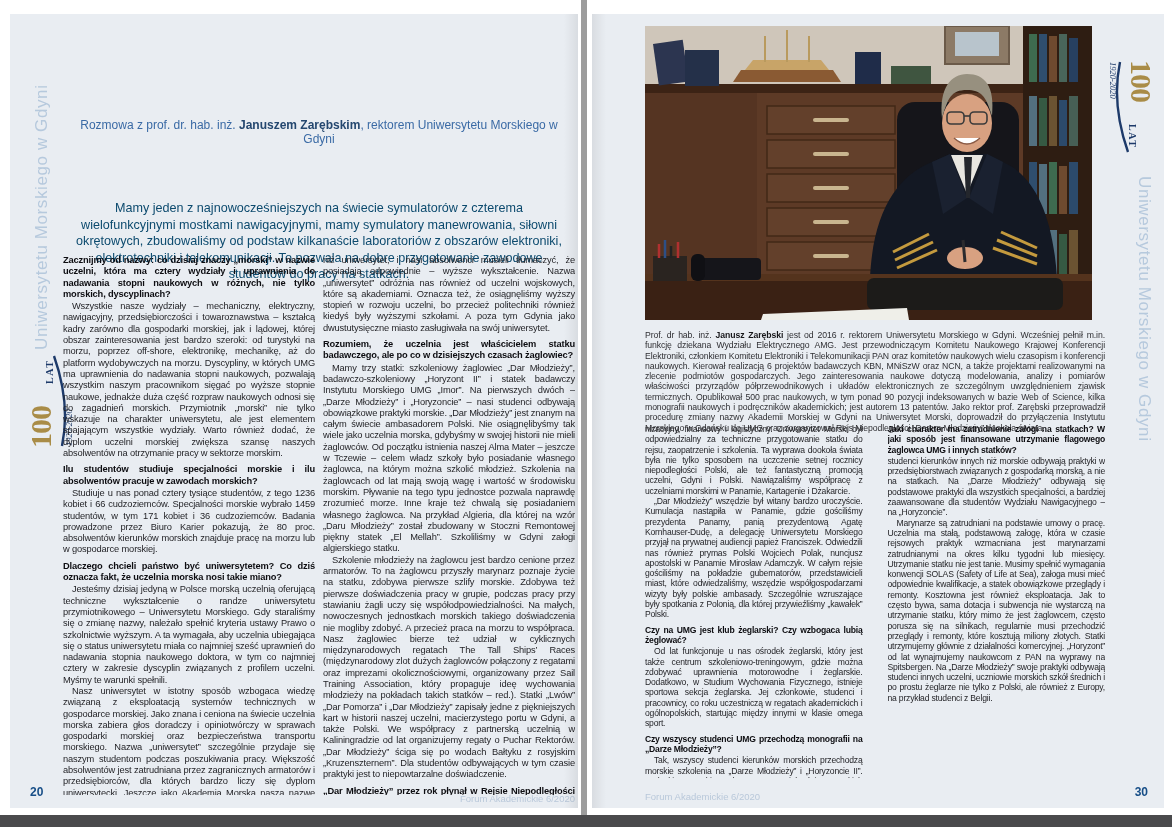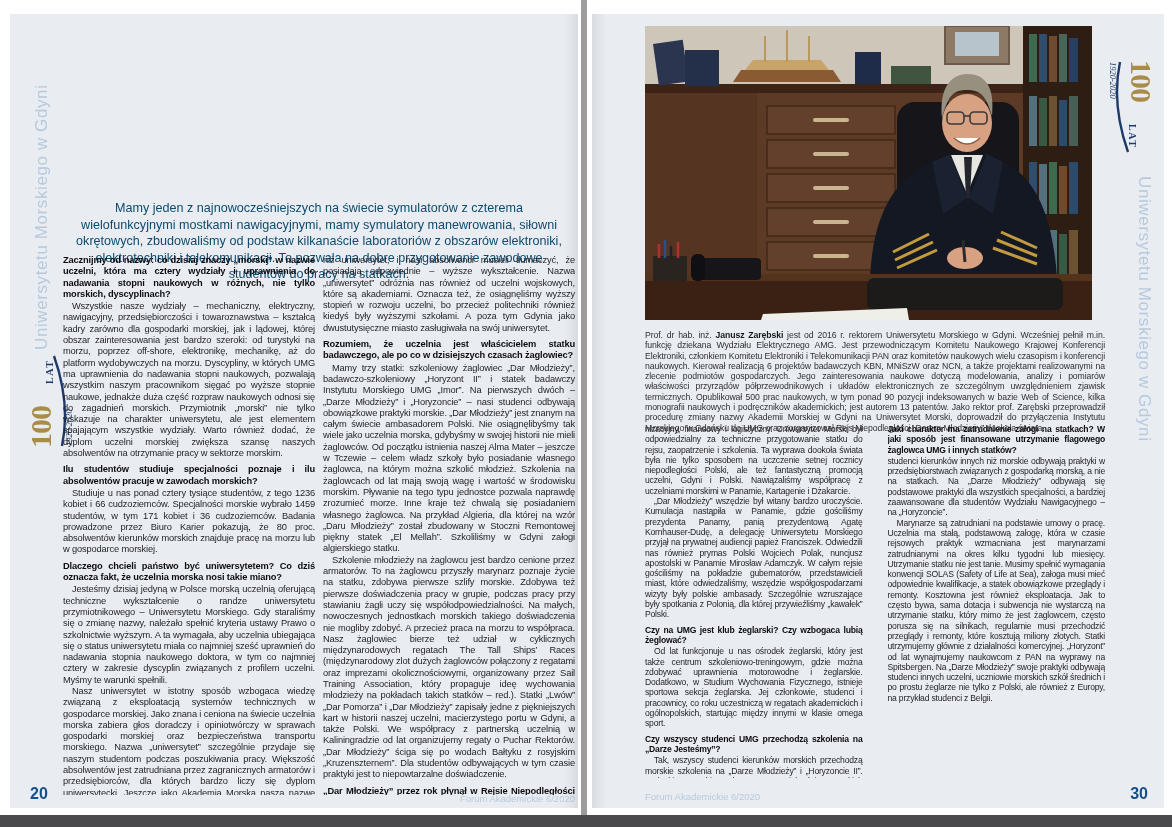--- a/index.html
+++ b/index.html
@@ -49,21 +49,21 @@
   .cols-right .col{font-size:8.6px;line-height:10.3px;letter-spacing:-.2px;color:#1f1f23;}
   .blk{margin:0;text-align:justify;}
   .blk.q{font-weight:bold;color:#0d0d11;margin-top:5px;margin-bottom:1px;}
   .blk.p{text-indent:9px;}
   .col .blk:first-child{margin-top:0;}
 
   
   .mag-footer{position:absolute;font-size:9.5px;color:#b9c8da;}
   .mag-footer.fl{left:53px;width:512px;top:779px;text-align:right;}
   .mag-footer.fr{left:53px;top:777px;}
-  .pagenum{position:absolute;font-size:16px;font-weight:bold;color:#174e87;top:771px;}
+  .pagenum{position:absolute;font-size:12px;font-weight:bold;color:#174e87;top:771px;}
   .pn-left{left:20px;}
   .pn-right{right:16px;}
 
   
   .photo{position:absolute;left:53px;top:12px;width:447px;height:294px;overflow:hidden;background:#b8a893;}
   .caption{position:absolute;left:53px;top:316px;width:460px;font-size:8.7px;line-height:10.3px;
     letter-spacing:-.1px;color:#2f2f33;text-align:justify;}
   .caption b{color:#17171a;}
   .abs{position:absolute;}
 </style>
@@ -76,29 +76,32 @@
 
   <div class="logo logo-left">
     <span class="num">100</span>
     <span class="lat">LAT</span>
     <svg width="96" height="16" viewBox="0 0 96 16">
       <path d="M2,10 C26,15 58,14 92,2" fill="none" stroke="#1d3a6a" stroke-width="2.4"></path>
     </svg>
     <span class="years">1920-2020</span>
   </div>
 
+  <div class="content-l abs kicker">
+    <span>Rozmowa z prof. dr. hab. inż. </span><b>Januszem Zarębskim</b><span>, rektorem Uniwersytetu Morskiego w Gdyni</span>
+  </div>
 
 
   <div class="abs lead">Mamy jeden z najnowocześniejszych na świecie symulatorów z czterema wielofunkcyjnymi mostkami nawigacyjnymi, mamy symulatory manewrowania, siłowni okrętowych, zbudowaliśmy od podstaw kilkanaście laboratoriów z obszarów elektroniki, elektrotechniki i telekomunikacji. To pozwala na dobre przygotowanie zawodowe studentów do pracy na statkach.</div>
 
   <div class="cols cols-left">
     <div class="col">
         <p class="blk q">Zacznijmy od nazwy: co dzisiaj znaczy „morski” w nazwie uczelni, która ma cztery wydziały i uprawnienia do nadawania stopni naukowych w różnych, nie tylko morskich, dyscyplinach?</p>
         <p class="blk p">Wszystkie nasze wydziały – mechaniczny, elektryczny, nawigacyjny, przedsiębiorczości i towaroznawstwa – kształcą kadry zarówno dla gospodarki morskiej, jak i lądowej, której obszar zainteresowania jest bardzo szeroki: od turystyki na morzu, poprzez off-shore, elektronikę, mechanikę, aż do platform wydobywczych na morzu. Dyscypliny, w których UMG ma uprawnienia do nadawania stopni naukowych, pozwalają wszystkim naszym pracownikom sięgać po wyższe stopnie naukowe, jednakże duża część rozpraw naukowych odnosi się do zagadnień morskich. Przymiotnik „morski” nie tylko wskazuje na charakter uniwersytetu, ale jest elementem spajającym wszystkie wydziały. Warto również dodać, że dyplom uczelni morskiej zwiększa szansę naszych absolwentów na otrzymanie pracy w sektorze morskim.</p>
-        <p class="blk q">Ilu studentów studiuje specjalności poznaje i ilu absolwentów pracuje w zawodach morskich?</p>
+        <p class="blk q">Ilu studentów studiuje specjalności morskie i ilu absolwentów pracuje w zawodach morskich?</p>
         <p class="blk p">Studiuje u nas ponad cztery tysiące studentów, z tego 1236 kobiet i 66 cudzoziemców. Specjalności morskie wybrało 1459 studentów, w tym 171 kobiet i 36 cudzoziemców. Badania prowadzone przez Biuro Karier pokazują, że 80 proc. absolwentów kierunków morskich znajduje pracę na morzu lub w gospodarce morskiej.</p>
         <p class="blk q">Dlaczego chcieli państwo być uniwersytetem? Co dziś oznacza fakt, że uczelnia morska nosi takie miano?</p>
         <p class="blk p">Jesteśmy dzisiaj jedyną w Polsce morską uczelnią oferującą techniczne wykształcenie o randze uniwersytetu przymiotnikowego – Uniwersytetu Morskiego. Gdy staraliśmy się o zmianę nazwy, należało spełnić kryteria ustawy Prawo o szkolnictwie wyższym. A ta wymagała, aby uczelnia ubiegająca się o status uniwersytetu miała co najmniej sześć uprawnień do nadawania stopnia naukowego doktora, w tym co najmniej cztery w zakresie dyscyplin związanych z profilem uczelni. Myśmy te warunki spełnili.</p>
         <p class="blk p">Nasz uniwersytet w istotny sposób wzbogaca wiedzę związaną z eksploatacją systemów technicznych w gospodarce morskiej. Jako znana i ceniona na świecie uczelnia morska zabiera głos doradczy i opiniotwórczy w sprawach gospodarki morskiej oraz bezpieczeństwa transportu morskiego. Nazwa „uniwersytet” szczególnie przydaje się naszym studentom podczas poszukiwania pracy. Większość absolwentów jest zatrudniana przez zagranicznych armatorów i przedsiębiorców, dla których bardzo liczy się dyplom uniwersytecki. Jeszcze jako Akademia Morska naszą nazwę tłumaczyliśmy na język angielski jako „university”, ponieważ w świadomości armatorów zagranicznych „akademia” jest szkołą techniczną, ma niższą pozycję</p>
       </div>
     <div class="col">
         <p class="blk cont">niż uniwersytet, i nasi absolwenci musieli tłumaczyć, że posiadają odpowiednie – wyższe wykształcenie. Nazwa „uniwersytet” odróżnia nas również od uczelni wojskowych, które są akademiami. Oznacza też, że osiągnęliśmy wyższy stopień w rozwoju uczelni, bo przecież politechniki również kiedyś były wyższymi szkołami. A poza tym Gdynia jako dwustutysięczne miasto zasługiwała na swój uniwersytet.</p>
         <p class="blk q">Rozumiem, że uczelnia jest właścicielem statku badawczego, ale po co w dzisiejszych czasach żaglowiec?</p>
         <p class="blk p">Mamy trzy statki: szkoleniowy żaglowiec „Dar Młodzieży”, badawczo-szkoleniowy „Horyzont II” i statek badawczy Instytutu Morskiego UMG „Imor”. Na pierwszych dwóch – „Darze Młodzieży” i „Horyzoncie” – nasi studenci odbywają obowiązkowe praktyki morskie. „Dar Młodzieży” jest znanym na całym świecie ambasadorem Polski. Nie osiągnęlibyśmy tak wiele jako uczelnia morska, gdybyśmy w swojej historii nie mieli żaglowców. Od początku istnienia naszej Alma Mater – jeszcze w Tczewie – celem władz szkoły było posiadanie własnego żaglowca, na którym można szkolić młodzież. Szkolenia na żaglowcach od lat mają swoją wagę i wartość w środowisku morskim. Pływanie na tego typu jednostce pozwala naprawdę zrozumieć morze. Inne kraje też chwalą się posiadaniem własnego żaglowca. Na przykład Algieria, dla której na wzór „Daru Młodzieży” został zbudowany w Stoczni Remontowej piękny statek „El Mellah”. Szkoliliśmy w Gdyni załogi algierskiego statku.</p>
         <p class="blk p">Szkolenie młodzieży na żaglowcu jest bardzo cenione przez armatorów. To na żaglowcu przyszły marynarz poznaje życie na statku, zdobywa pierwsze szlify morskie. Zdobywa też pierwsze doświadczenia pracy w grupie, podczas pracy przy stawianiu żagli uczy się współodpowiedzialności. Na małych, nowoczesnych jednostkach morskich takiego doświadczenia nie mogliby zdobyć. A przecież praca na morzu to współpraca. Nasz żaglowiec bierze też udział w cyklicznych międzynarodowych regatach The Tall Ships’ Races (międzynarodowy zlot dużych żaglowców połączony z regatami oraz imprezami okolicznościowymi, organizowany przez Sail Training Association, który propaguje ideę wychowania młodzieży na pokładach takich statków – red.). Statki „Lwów” „Dar Pomorza” i „Dar Młodzieży” zapisały jedne z piękniejszych kart w historii naszej uczelni, macierzystego portu w Gdyni, a także Polski. We współpracy z partnerską uczelnią w Kaliningradzie od lat organizujemy regaty o Puchar Rektorów. „Dar Młodzieży” ściga się po wodach Bałtyku z rosyjskim „Kruzenszternem”. Dla studentów odbywających w tym czasie praktyki jest to niepowtarzalne doświadczenie.</p>
@@ -221,21 +224,21 @@
   <div class="caption">
     <span>Prof. dr hab. inż. </span><b>Janusz Zarębski</b><span> jest od 2016 r. rektorem Uniwersytetu Morskiego w Gdyni. Wcześniej pełnił m.in. funkcję dziekana Wydziału Elektrycznego AMG. Jest przewodniczącym Komitetu Naukowego Krajowej Konferencji Elektroniki, członkiem Komitetu Elektroniki i Telekomunikacji PAN oraz komitetów naukowych wielu czasopism i konferencji naukowych. Kierował realizacją 6 projektów badawczych KBN, MNiSzW oraz NCN, a także projektami realizowanymi na zlecenie podmiotów gospodarczych. Jego zainteresowania naukowe dotyczą modelowania, analizy i pomiarów właściwości przyrządów półprzewodnikowych i układów elektronicznych ze szczególnym uwzględnieniem zjawisk termicznych. Opublikował 500 prac naukowych, w tym ponad 90 pozycji indeksowanych w bazie Web of Science, kilka monografii naukowych i podręczników akademickich; jest autorem 13 patentów. Jako rektor prof. Zarębski przeprowadził procedurę zmiany nazwy Akademii Morskiej w Gdyni na Uniwersytet Morski, doprowadził do przyłączenia Instytutu Morskiego w Gdańsku do UMG oraz zorganizował Rejs Niepodległości „Darem Młodzieży” dookoła świata.</span>
   </div>
 
   <div class="cols cols-right">
     <div class="col">
         <p class="blk cont">nizacyjny, finansowy i logistyczny. Uniwersytet Morski był odpowiedzialny za techniczne przygotowanie statku do rejsu, zaopatrzenie i szkolenia. Ta wyprawa dookoła świata była nie tylko sposobem na uczczenie setnej rocznicy niepodległości Polski, ale też fantastyczną promocją uczelni, Gdyni i Polski. Nawiązaliśmy współpracę z uczelniami morskimi w Panamie, Kartagenie i Dżakarcie.</p>
         <p class="blk p">„Dar Młodzieży” wszędzie był witany bardzo uroczyście. Kumulacja nastąpiła w Panamie, gdzie gościliśmy prezydenta Panamy, panią prezydentową Agatę Kornhauser-Dudę, a delegację Uniwersytetu Morskiego przyjął na prywatnej audiencji papież Franciszek. Odwiedzili nas również prymas Polski Wojciech Polak, nuncjusz apostolski w Panamie Mirosław Adamczyk. W całym rejsie gościliśmy na pokładzie gubernatorów, przedstawicieli miast, które odwiedzaliśmy, wszędzie współgospodarzami wizyty były polskie ambasady. Szczególnie wzruszające były spotkania z Polonią, dla której przywieźliśmy „kawałek” Polski.</p>
         <p class="blk q">Czy na UMG jest klub żeglarski? Czy wzbogaca lubią żeglować?</p>
         <p class="blk p">Od lat funkcjonuje u nas ośrodek żeglarski, który jest także centrum szkoleniowo-treningowym, gdzie można zdobywać uprawnienia motorowodne i żeglarskie. Dodatkowo, w Studium Wychowania Fizycznego, istnieje sportowa sekcja żeglarska. Jej członkowie, studenci i pracownicy, co roku uczestniczą w regatach akademickich i ogólnopolskich, startując między innymi w klasie omega sport.</p>
-        <p class="blk q">Czy wszyscy studenci UMG przechodzą szkolenia na „Darze Jesteśmy”?</p>
+        <p class="blk q">Czy wszyscy studenci UMG przechodzą monografii na „Darze Młodzieży”?</p>
         <p class="blk p">Tak, wszyscy studenci kierunków morskich przechodzą morskie szkolenia na „Darze Młodzieży” i „Horyzoncie II”. Praktyki morskie dotyczą specjalności morskich prowadzonych według konwencji STCW (Standards of Training, Certification and Watchkeeping), zaś</p>
       </div>
     <div class="col">
         <p class="blk q">Jaki charakter ma zatrudnienie załogi na statkach? W jaki sposób jest finansowane utrzymanie flagowego żaglowca UMG i innych statków?</p>
         <p class="blk cont">studenci kierunków innych niż morskie odbywają praktyki w przedsiębiorstwach związanych z gospodarką morską, a nie na statkach. Na „Darze Młodzieży” odbywają się podstawowe praktyki dla wszystkich specjalności, a bardziej zaawansowane dla studentów Wydziału Nawigacyjnego – na „Horyzoncie”.</p>
         <p class="blk p">Marynarze są zatrudniani na podstawie umowy o pracę. Uczelnia ma stałą, podstawową załogę, która w czasie rejsowych praktyk wzmacniana jest marynarzami zatrudnianymi na okres kilku tygodni lub miesięcy. Utrzymanie statku nie jest tanie. Musimy spełnić wymagania konwencji SOLAS (Safety of Life at Sea), załoga musi mieć odpowiednie kwalifikacje, a statek obowiązkowe przeglądy i remonty. Kosztowna jest również eksploatacja. Jak to często bywa, sama dotacja i subwencja nie wystarczą na utrzymanie statku, który mimo że jest żaglowcem, często porusza się na silnikach, regularnie musi przechodzić przeglądy i remonty, które kosztują miliony złotych. Statki utrzymujemy głównie z działalności komercyjnej. „Horyzont” od lat wynajmujemy naukowcom z PAN na wyprawy na Spitsbergen. Na „Darze Młodzieży” swoje praktyki odbywają studenci innych uczelni, uczniowie morskich szkół średnich i po prostu żeglarze nie tylko z Polski, ale również z Europy, na przykład studenci z Belgii.</p>
       </div>
   </div>
 
   <div class="logo logo-right">

